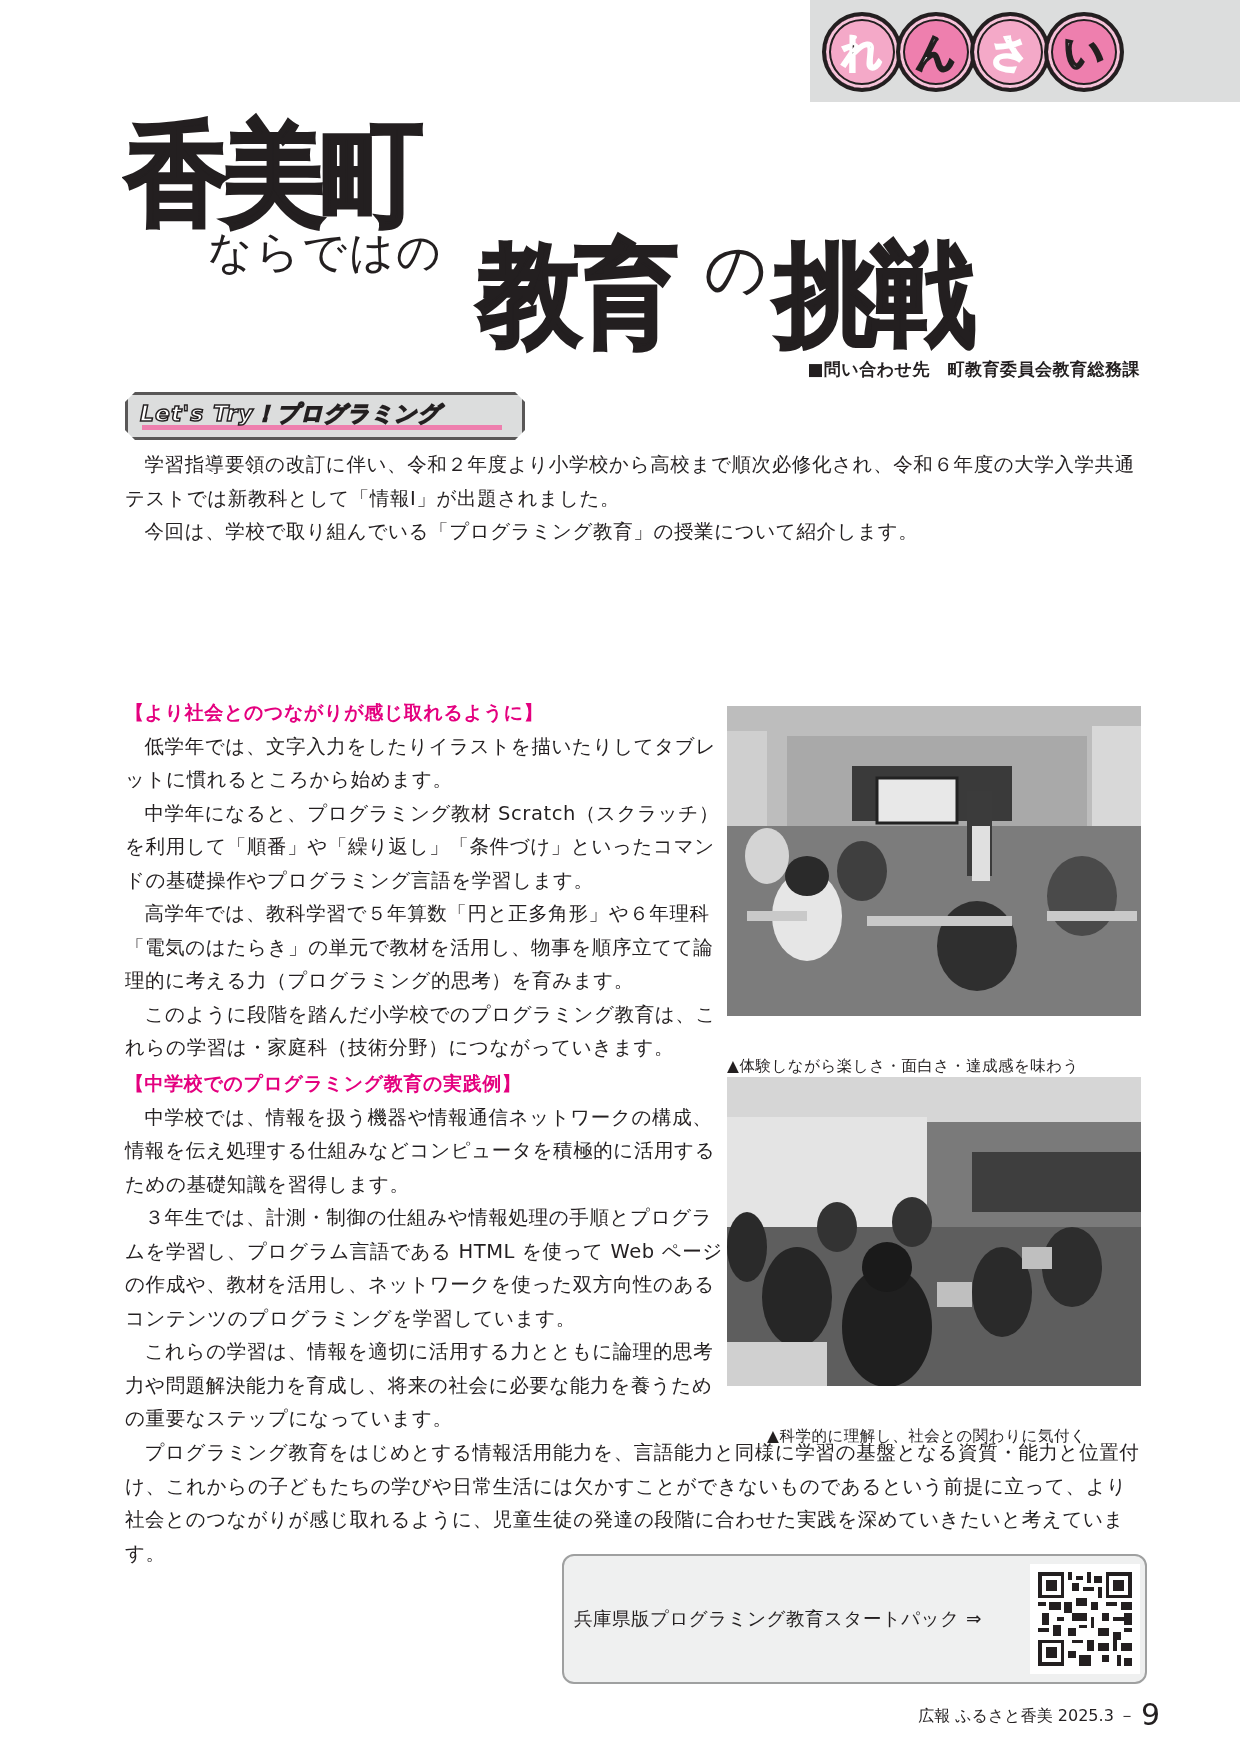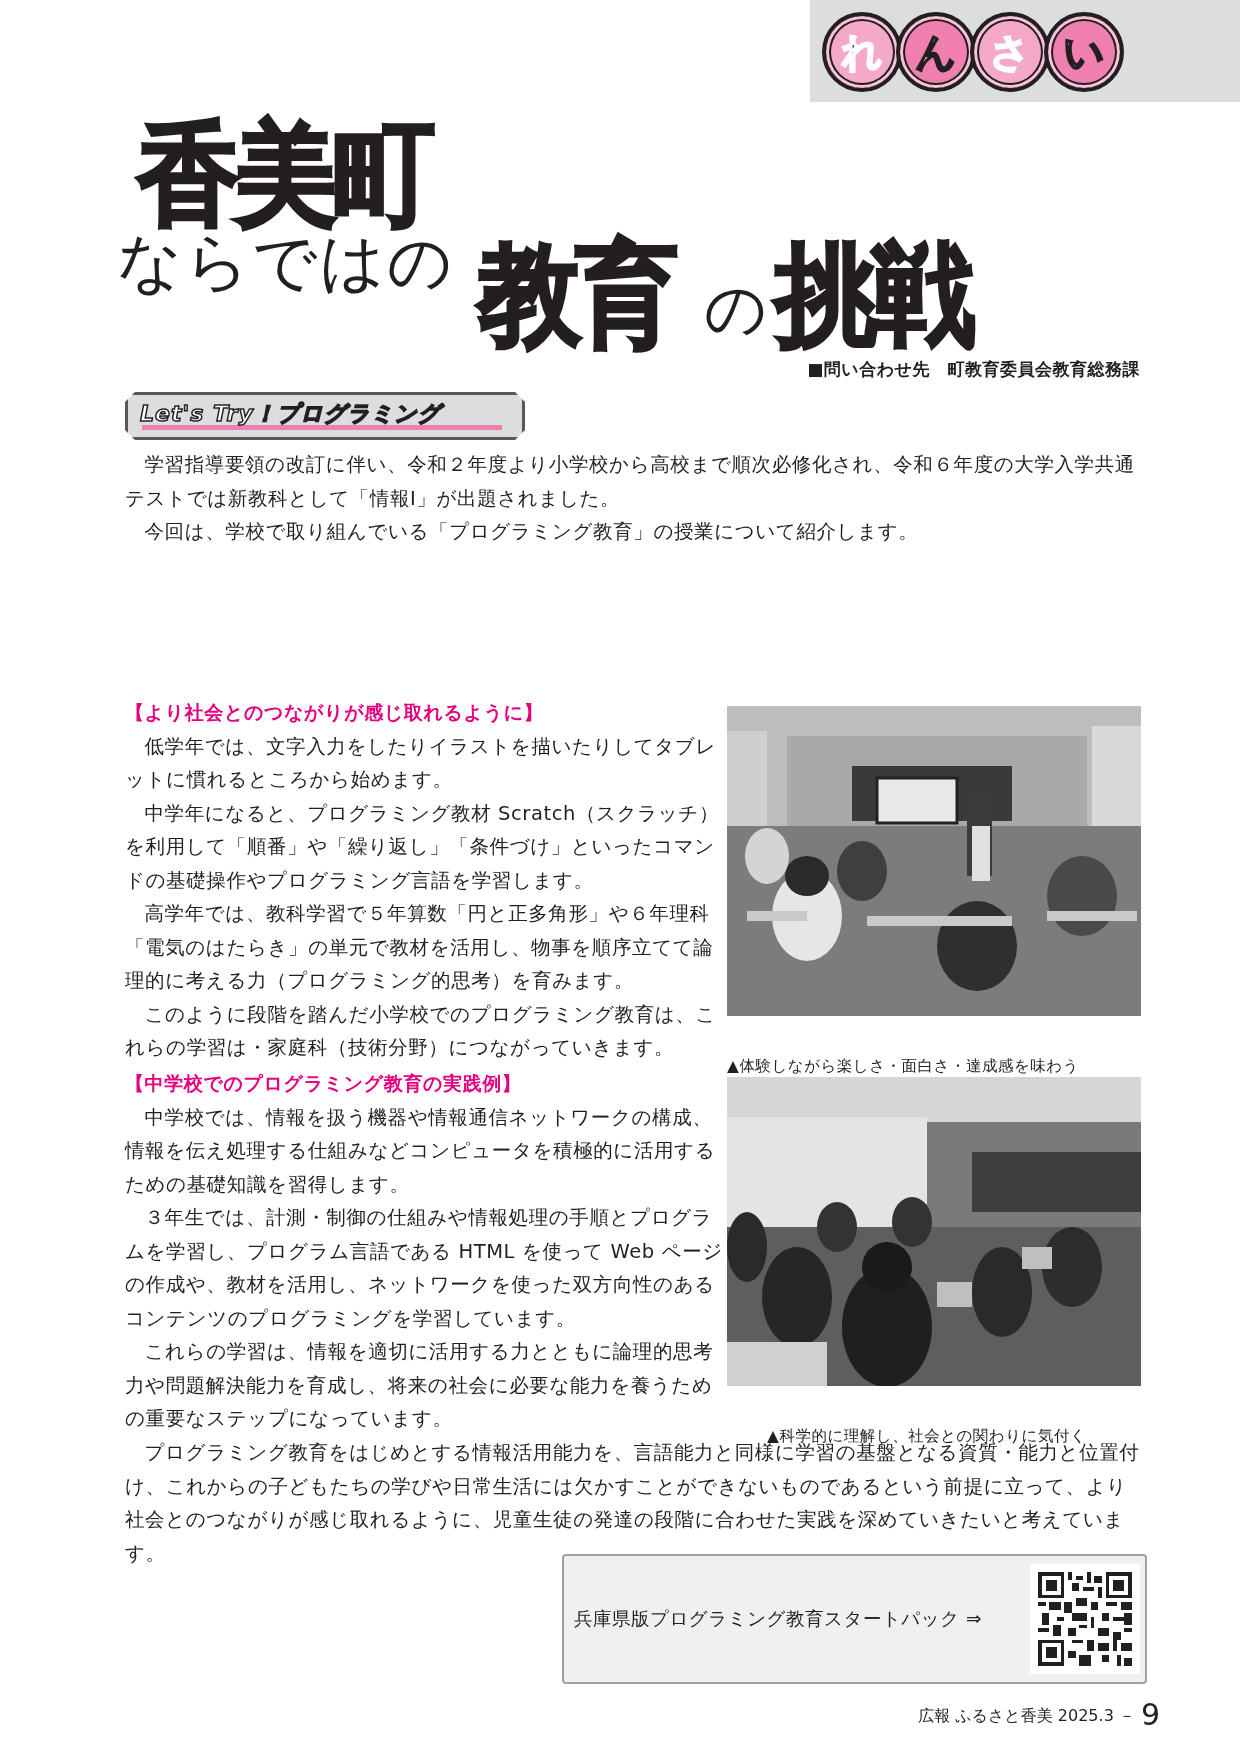--- a/index.html
+++ b/index.html
@@ -23,22 +23,22 @@
   .series-circle.dark { background: #ee7fae; }
   .series-circle.black-glyph { color: #231f20; -webkit-text-stroke: 2px #ffffff; }
 
   
   .title-line1 { position: absolute; left: 125px; top: 118px; display: flex; align-items: flex-end; white-space: nowrap; flex-direction: column; }
   .title-big {
     font-size: 112px; font-weight: 900; letter-spacing: -6px; line-height: 1;
     font-family: "DejaVu Sans", sans-serif; transform: scaleX(0.92); transform-origin: left bottom;
     -webkit-text-stroke: 3px #231f20;
   }
-  .title-small { font-size: 64px; font-weight: normal; line-height: 1; margin-left: -8px; padding-bottom: 10px; letter-spacing: 2px; }
-  .title-line2 { position: absolute; left: 478px; top: 238px; display: flex; align-items: flex-end; white-space: nowrap; }
+  .title-small { font-size: 44px; font-weight: normal; line-height: 1; margin-left: -8px; padding-bottom: 10px; letter-spacing: 2px; }
+  .title-line2 { position: absolute; left: 478px; top: 238px; display: flex; white-space: nowrap; }
   .title-no { font-size: 62px; margin: 0 8px 10px 14px; line-height: 1; }
 
   .inquiry { position: absolute; right: 100px; top: 358px; font-size: 17px; font-weight: bold; letter-spacing: 0.5px; }
 
   
   .section-tag {
     position: absolute; left: 125px; top: 392px; width: 400px; height: 48px;
     background: #dcdddd; border: 3px solid #595757;
     clip-path: polygon(10px 0, calc(100% - 10px) 0, 100% 10px, 100% calc(100% - 10px), calc(100% - 10px) 100%, 10px 100%, 0 calc(100% - 10px), 0 10px);
   }
@@ -61,21 +61,21 @@
   .photo-es { left: 727px; top: 706px; width: 414px; height: 310px; }
   .photo-jh { left: 727px; top: 1077px; width: 414px; height: 309px; }
   .caption { position: absolute; font-size: 15.5px; letter-spacing: 0.5px; white-space: nowrap; margin-top: 36px; }
   .caption-es { left: 727px; top: 1020px; }
   .caption-jh { left: 767px; top: 1390px; }
 
   .closing { left: 125px; top: 1436px; width: 1020px; }
 
   
   .link-box { position: absolute; left: 562px; top: 1554px; width: 585px; height: 130px;
-    background: #eff0f0; border: 2px solid #9fa0a0; border-radius: 4px; }
+    background: #eff0f0; border: 2px solid #9fa0a0; border-radius: 12px; }
   .link-text { position: absolute; left: 10px; top: 50px; font-size: 18.5px; letter-spacing: 0.5px; white-space: nowrap; }
   .qr { position: absolute; left: 466px; top: 8px; width: 110px; height: 110px; background: #ffffff; padding: 8px; }
   .qr svg { width: 94px; height: 94px; display: block; }
 
   .footer { position: absolute; right: 80px; top: 1700px; display: flex; align-items: flex-end; white-space: nowrap; }
   .footer-text { font-size: 16px; margin-right: 6px; padding-bottom: 3px; }
   .footer-page { font-size: 30px; line-height: 1; }
 </style>
 </head>
 <body>

